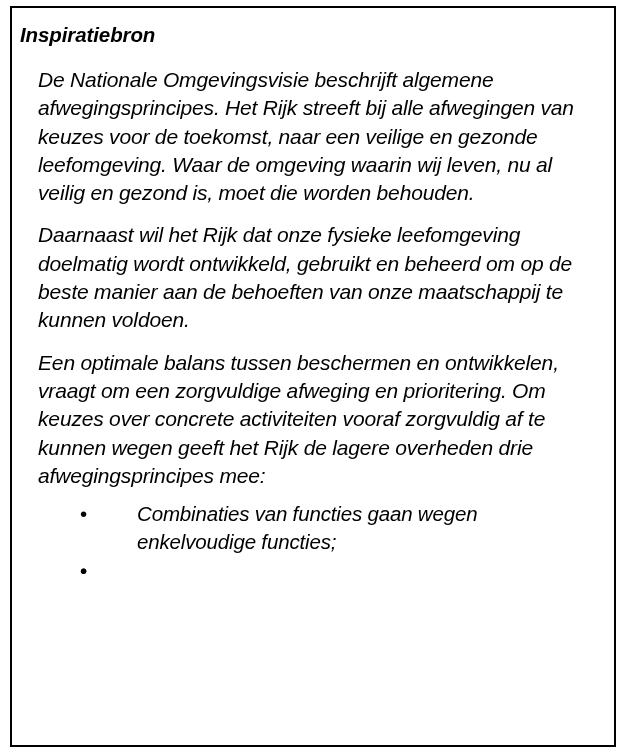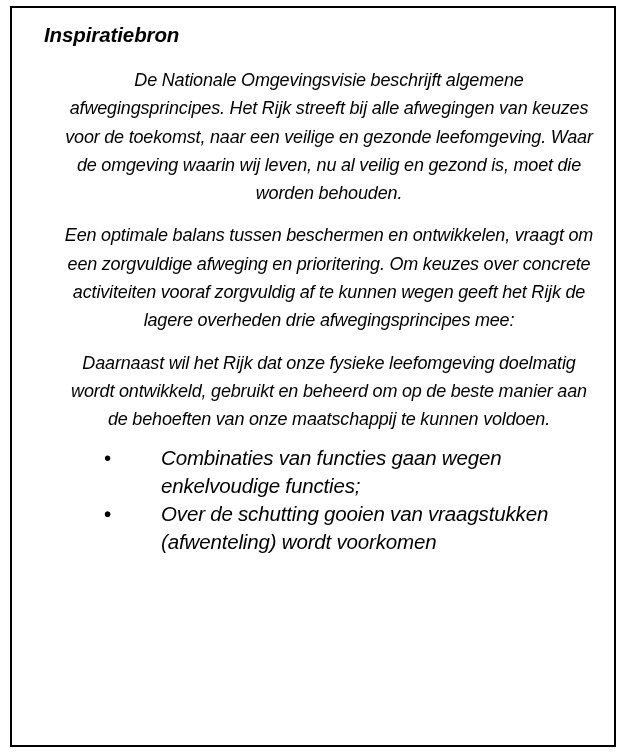--- a/index.html
+++ b/index.html
@@ -32,41 +32,40 @@
     top: 6px;
     width: 606px;
     height: 741px;
     box-sizing: border-box;
     border: 2px solid #000000;
     background: #ffffff;
   }
 
   .callout-inner {
     box-sizing: border-box;
-    padding: 14px 18px 10px 32px;
+    padding: 14px 18px 10px 8px;
   }
 
   .callout-heading {
     font-size: 20.5px;
     font-weight: bold;
     font-style: italic;
     line-height: 25px;
     letter-spacing: -0.1px;
     margin: 0 0 19px 0;
   }
 
   .callout-para {
-    font-size: 18px;
+    font-size: 21px;
     font-style: italic;
     font-weight: normal;
     line-height: 28.3px;
     letter-spacing: -0.15px;
     margin: 0 0 14px 18px;
     word-spacing: -0.2px;
-    text-align: center;
   }
 
   .callout-para:last-of-type {
     margin-bottom: 0;
   }
 
   
   .callout-list {
     list-style: none;
     margin: 10px 0 0 0;
@@ -104,34 +103,33 @@
 
 <div class="page">
 
   <div class="callout-box">
     <div class="callout-inner">
 
       <div class="callout-heading">Inspiratiebron</div>
 
       <p class="callout-para">De Nationale Omgevingsvisie beschrijft algemene afwegingsprincipes. Het Rijk streeft bij alle afwegingen van keuzes voor de toekomst, naar een veilige en gezonde leefomgeving. Waar de omgeving waarin wij leven, nu al veilig en gezond is, moet die worden behouden.</p>
 
+      <p class="callout-para">Daarnaast wil het Rijk dat onze fysieke leefomgeving doelmatig wordt ontwikkeld, gebruikt en beheerd om op de beste manier aan de behoeften van onze maatschappij te kunnen voldoen.</p>
+
       <p class="callout-para">Een optimale balans tussen beschermen en ontwikkelen, vraagt om een zorgvuldige afweging en prioritering. Om keuzes over concrete activiteiten vooraf zorgvuldig af te kunnen wegen geeft het Rijk de lagere overheden drie afwegingsprincipes mee:</p>
-
-      <p class="callout-para">Daarnaast wil het Rijk dat onze fysieke leefomgeving doelmatig wordt ontwikkeld, gebruikt en beheerd om op de beste manier aan de behoeften van onze maatschappij te kunnen voldoen.</p>
 
       <ul class="callout-list">
         <li class="callout-list-item">
           <span class="bullet-marker">•</span>
           <span class="item-text">Combinaties van functies gaan wegen enkelvoudige functies;</span>
         </li>
         <li class="callout-list-item">
           <span class="bullet-marker">•</span>
         </li>
         <li class="callout-list-item">
           <span class="bullet-marker">•</span>
-          <span class="item-text">Over de schutting gooien van vraagstukken (afwenteling) wordt voorkomen</span>
         </li>
       </ul>
 
     </div>
   </div>
 
 </div>
 
 </body></html>

